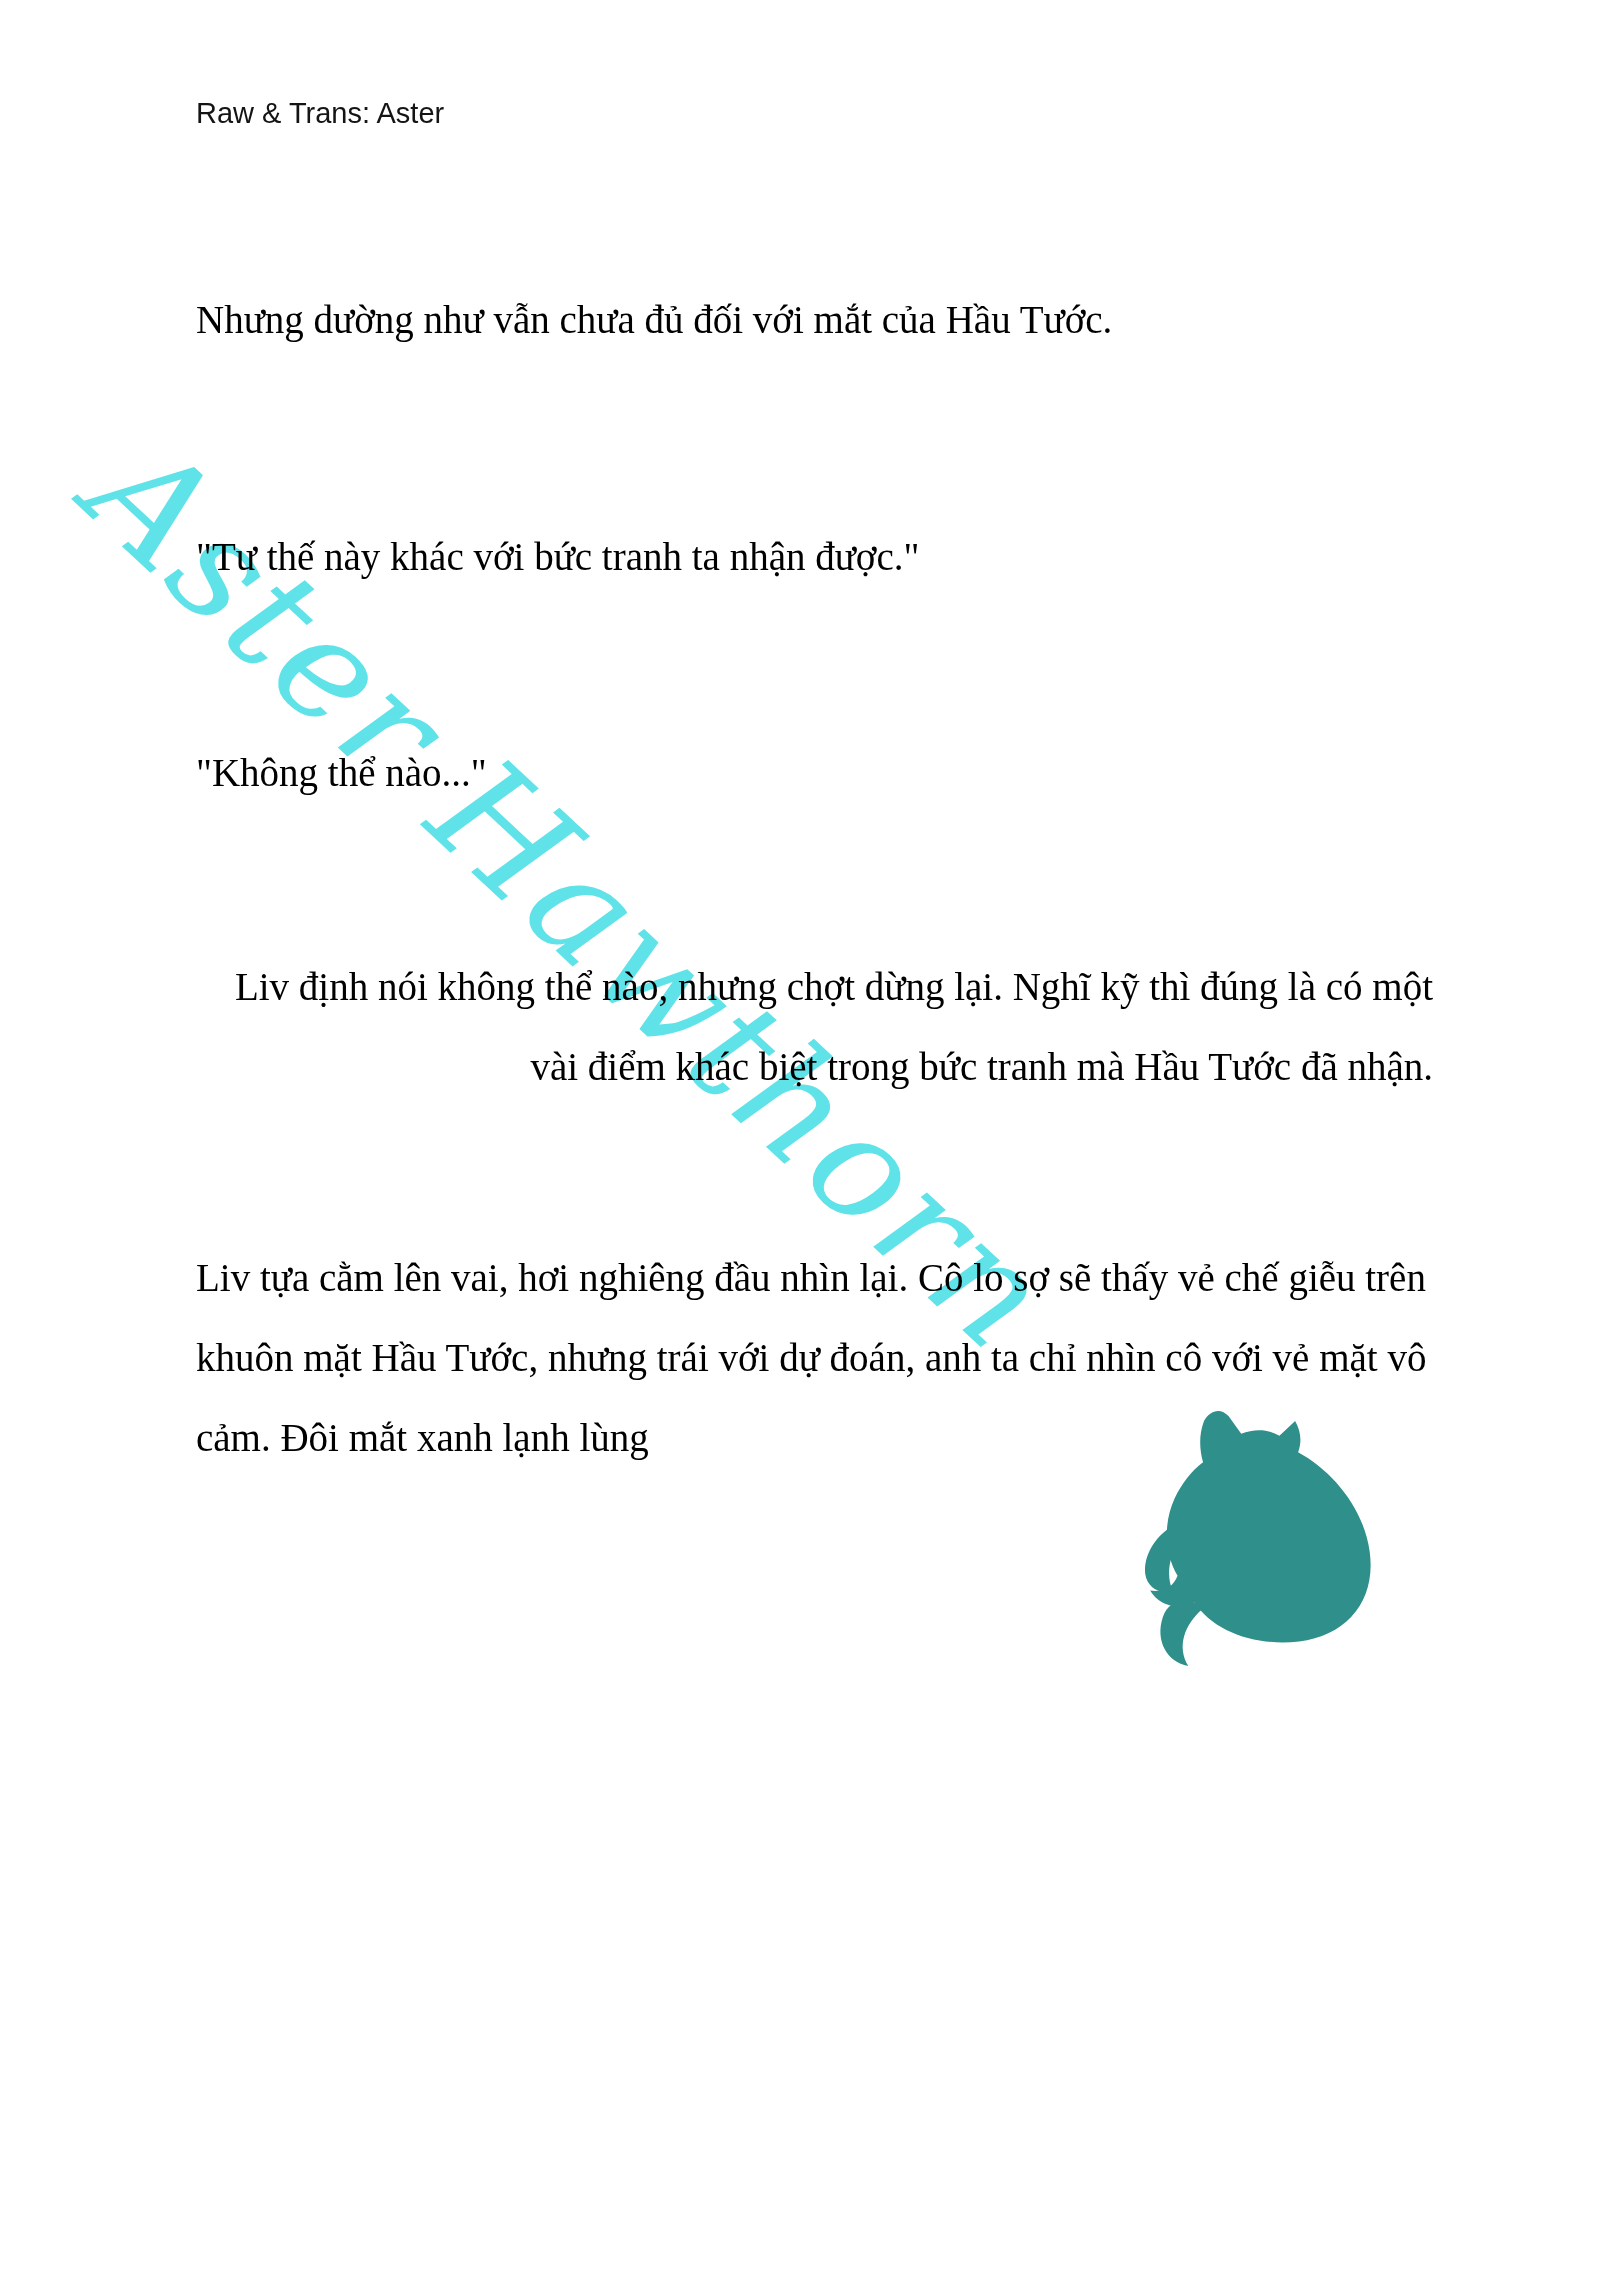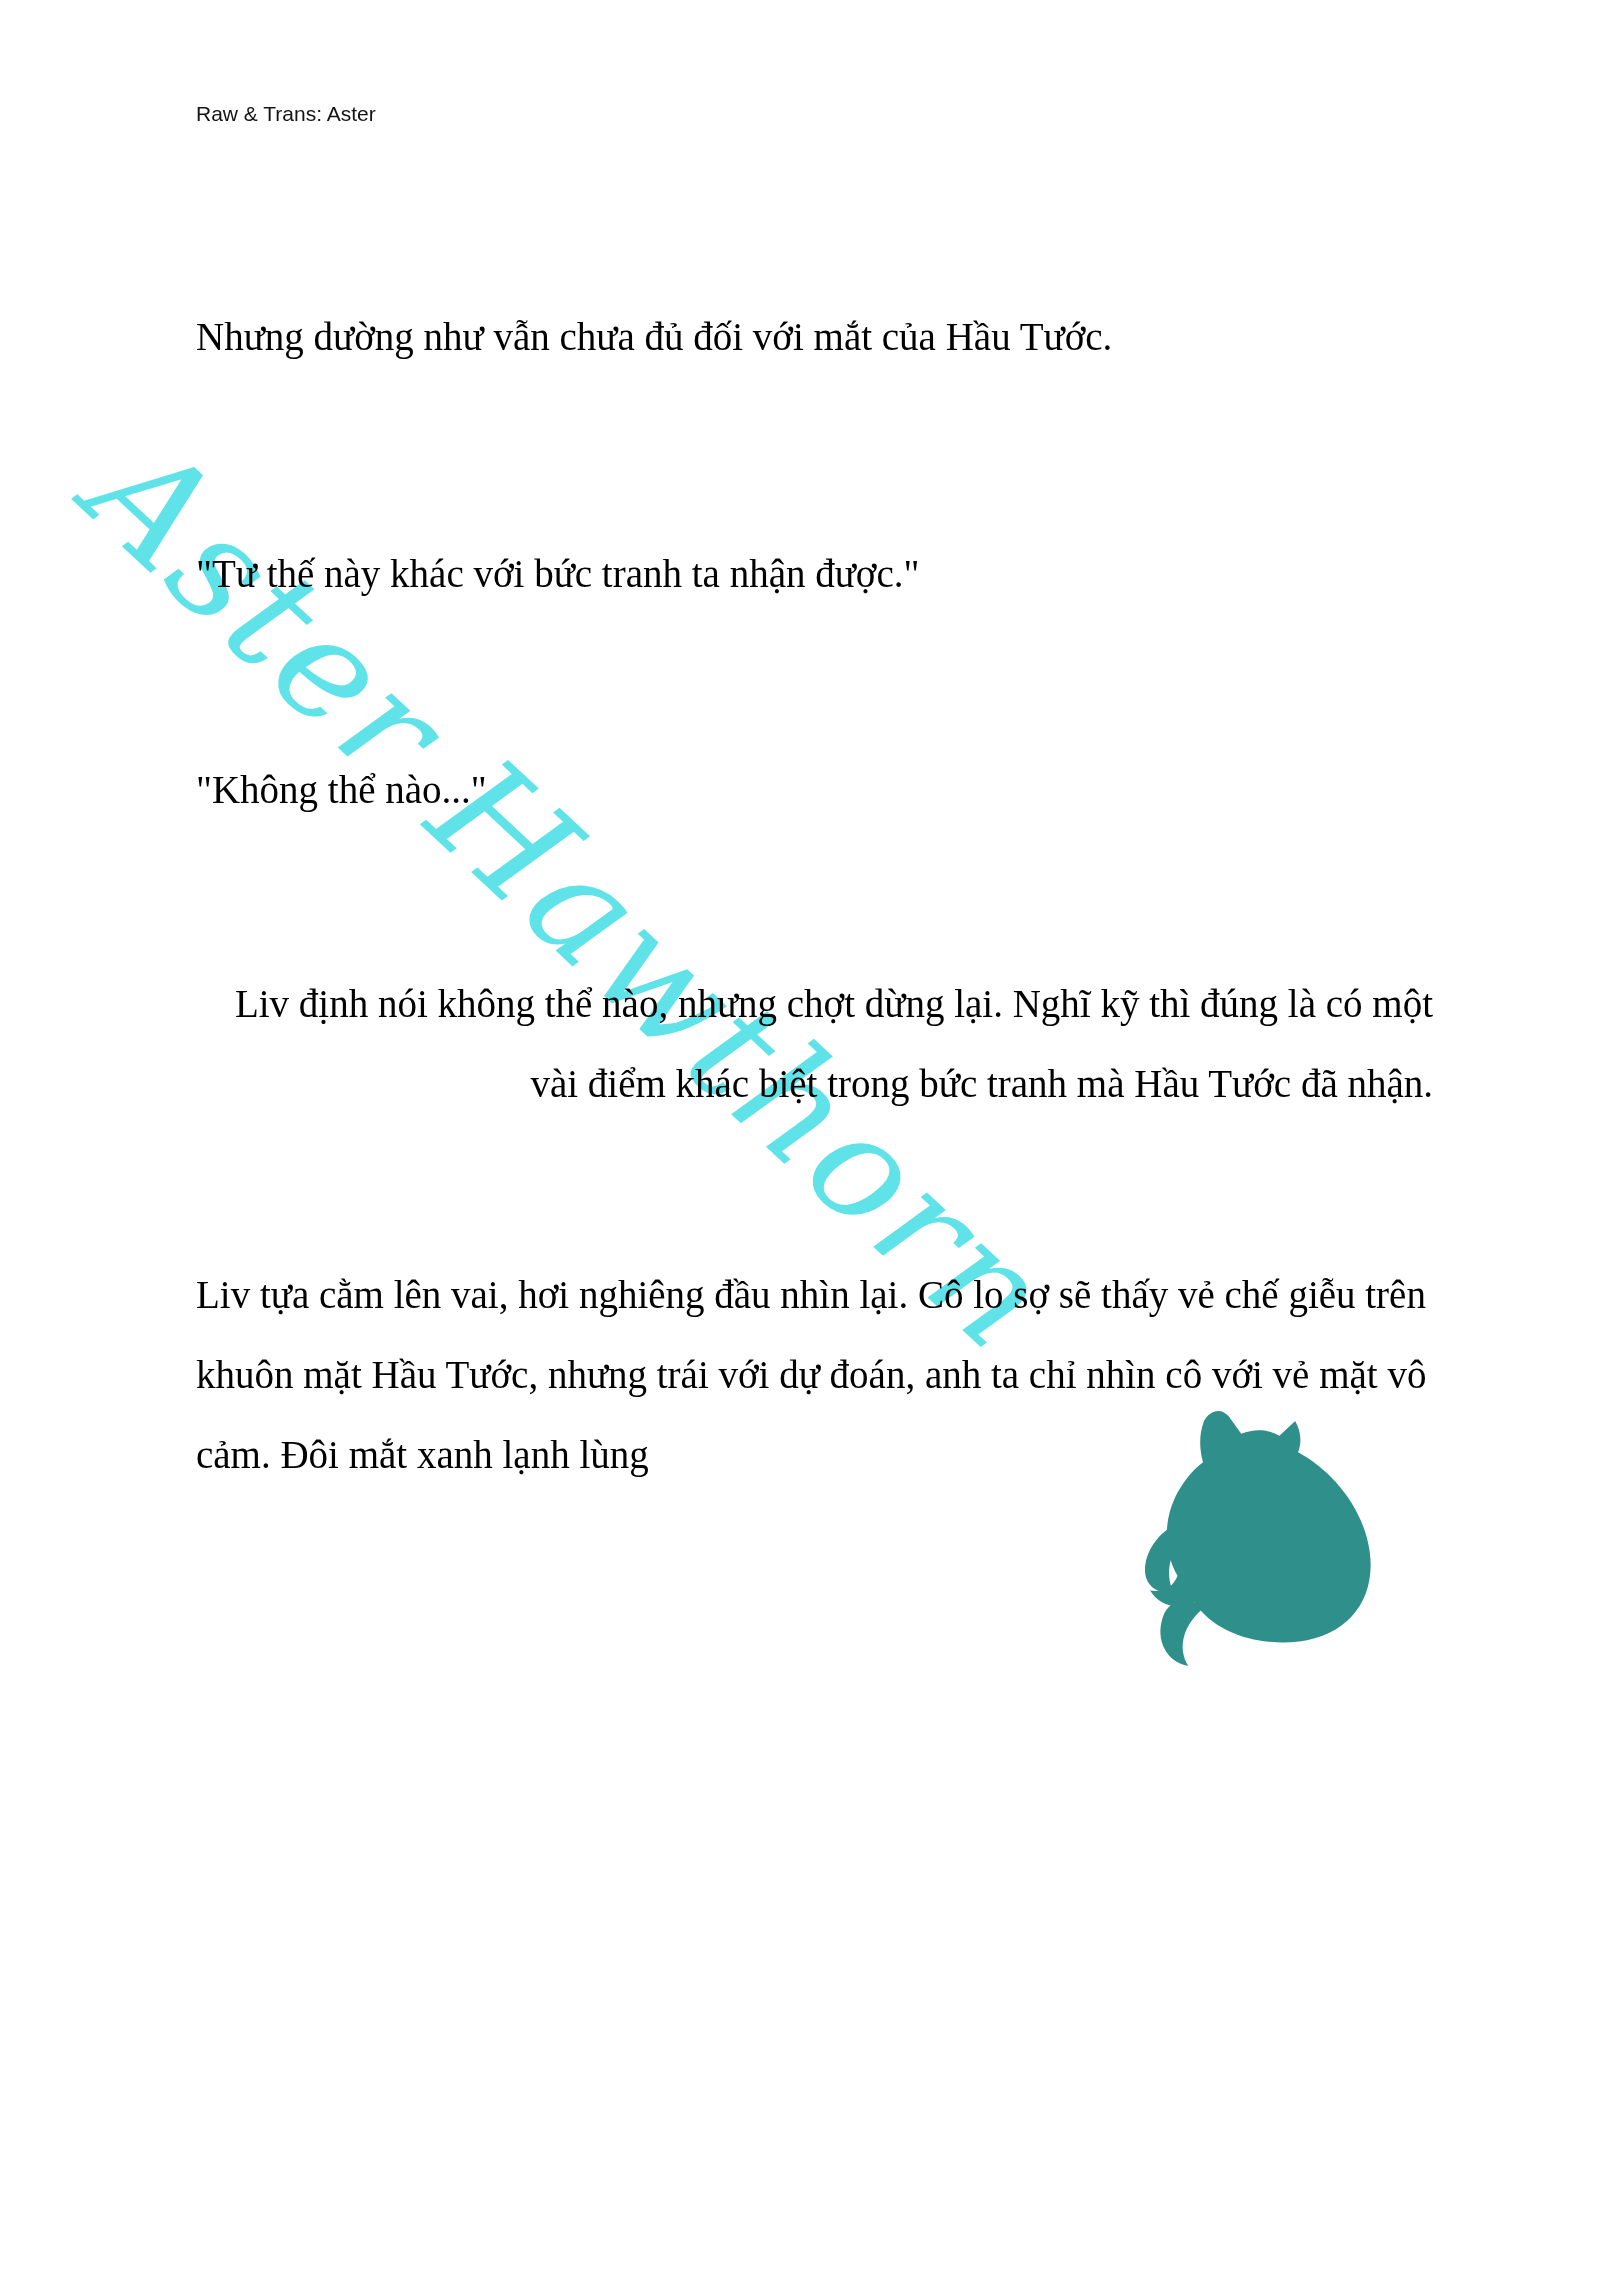--- a/index.html
+++ b/index.html
@@ -15,21 +15,21 @@
     background: #ffffff;
     overflow: hidden;
     font-family: "Liberation Serif", serif;
     color: #000000;
   }
   .credit {
     position: absolute;
     left: 196px;
     top: 96px;
     font-family: "Liberation Sans", sans-serif;
-    font-size: 21px;
+    font-size: 29px;
     line-height: 35px;
     color: #141414;
     z-index: 3;
     white-space: nowrap;
   }
   .watermark {
     position: absolute;
     left: 172px;
     top: 407px;
     font-family: "DejaVu Serif", serif;
@@ -48,21 +48,21 @@
     left: 1106px;
     top: 1407px;
     width: 294px;
     height: 271px;
     z-index: 1;
   }
   .cat svg { display: block; width: 100%; height: 100%; }
   .content {
     position: absolute;
     left: 196px;
-    top: 297px;
+    top: 280px;
     width: 1237px;
     z-index: 2;
   }
   .content p {
     margin: 0;
     font-size: 39px;
     line-height: 80px;
     text-align: left;
   }
   .content p.gap-a { margin-bottom: 157px; }

